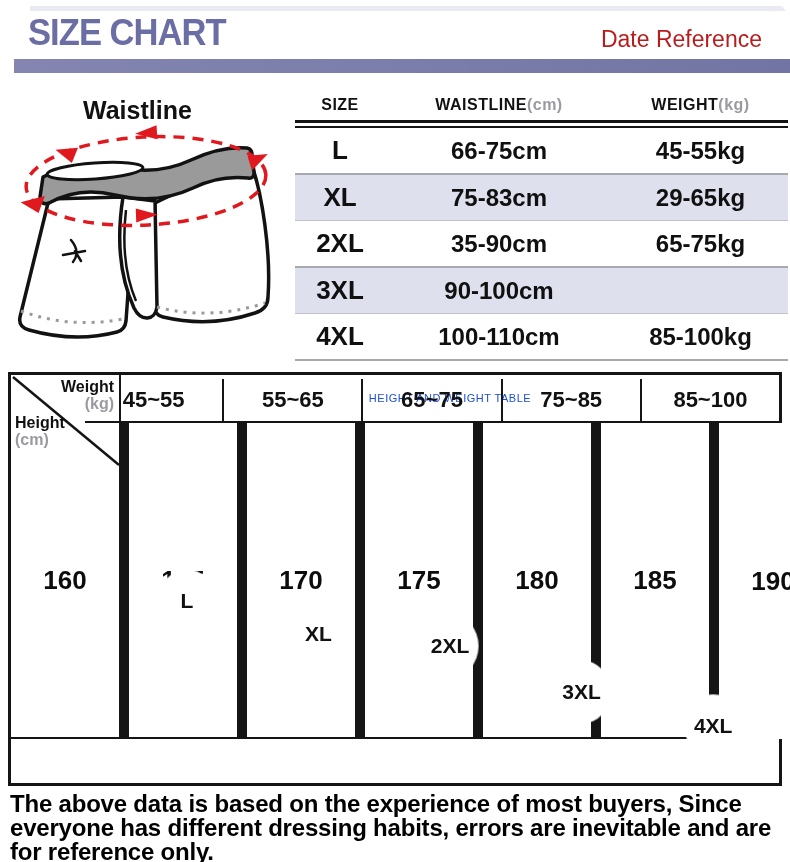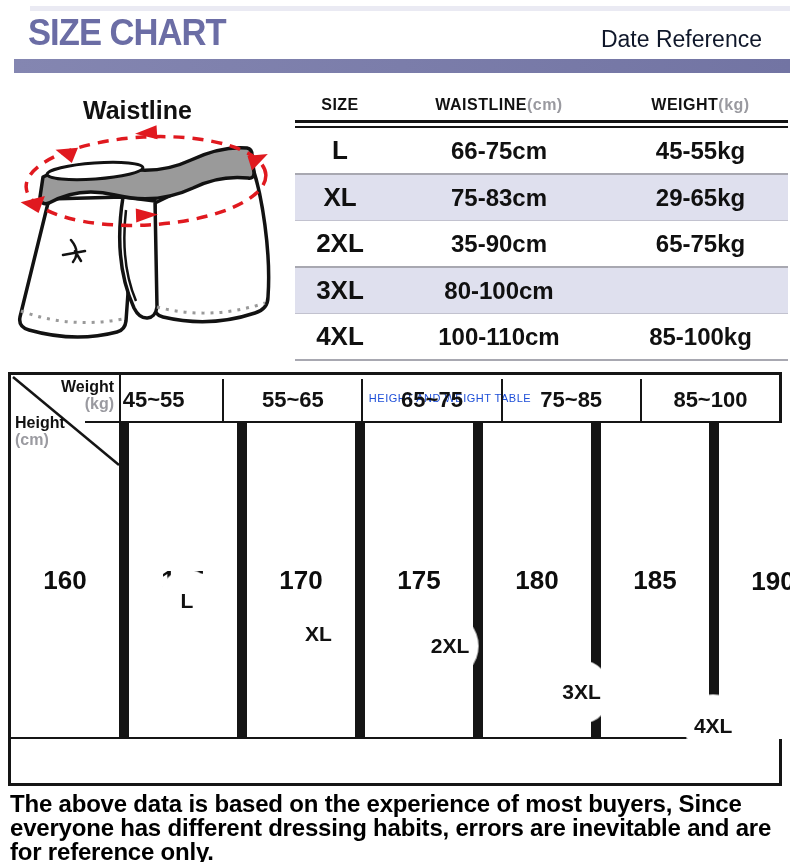--- a/index.html
+++ b/index.html
@@ -1,23 +1,23 @@
 <!DOCTYPE html>
 <html><head>
 <meta charset="utf-8">
 <style>
   html,body{margin:0;padding:0;background:#fff;}
   .page{position:relative;width:790px;height:862px;background:#ffffff;
-        font-family:"Liberation Sans",sans-serif;overflow:hidden;}
+        font-family:"Liberation Sans",sans-serif;overflow:hidden;border-radius:25px;}
 
   
   .top-strip{position:absolute;left:30px;right:0;top:6px;height:5px;background:#eaeaf3;}
   .title{position:absolute;left:28px;top:12px;font-size:36px;font-weight:800;
          letter-spacing:-1px;color:#6b6da5;transform:scaleX(.96);transform-origin:left;}
-  .date-ref{position:absolute;right:28px;top:26px;font-size:23px;font-weight:400;color:#0f172a;}
+  .date-ref{position:absolute;right:28px;top:26px;font-size:23px;font-weight:400;color:#b91c1c;}
   .divider-bar{position:absolute;left:14px;right:0;top:59px;height:14px;
                background:linear-gradient(90deg,#8486b1,#7274a3);}
 
   
   .waistline-label{position:absolute;left:83px;top:96px;font-size:25px;font-weight:800;color:#111;}
   .figure-wrap{position:absolute;left:5px;top:115px;width:292px;height:245px;}
 
   
   .size-table{position:absolute;left:295px;top:90px;width:493px;}
   .st-head{display:flex;height:30px;align-items:center;}
@@ -131,21 +131,21 @@
           <div class="c c1">75-83cm</div>
           <div class="c c2">29-65kg</div>
         </div>
         <div class="st-row">
           <div class="c c0">2XL</div>
           <div class="c c1">35-90cm</div>
           <div class="c c2">65-75kg</div>
         </div>
         <div class="st-row alt">
           <div class="c c0">3XL</div>
-          <div class="c c1">80-100cm</div>
+          <div class="c c1">90-100cm</div>
         </div>
         <div class="st-row">
           <div class="c c0">4XL</div>
           <div class="c c1">100-110cm</div>
           <div class="c c2">85-100kg</div>
         </div>
       </div>
   </div>
 
   <div class="grid">

